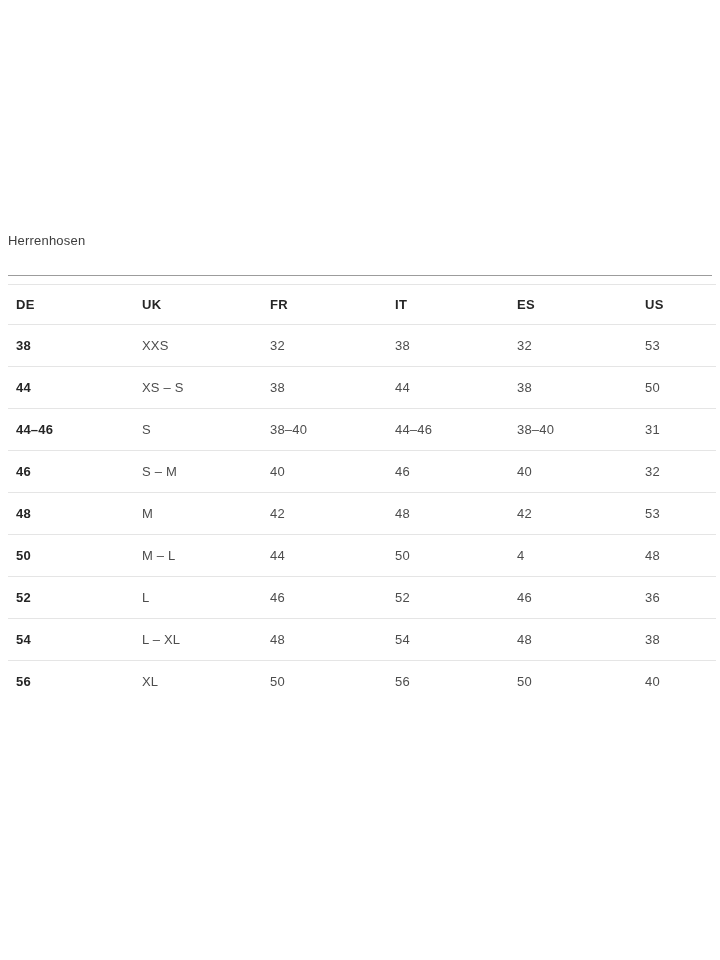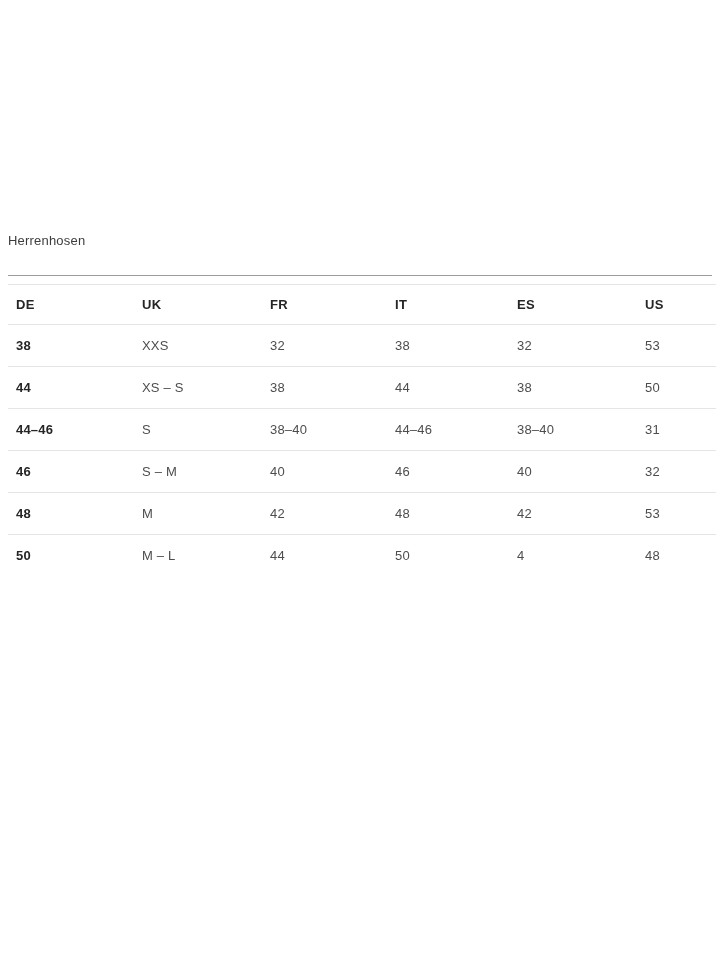--- a/index.html
+++ b/index.html
@@ -135,15 +135,39 @@
           <td>53</td>
         </tr>
         <tr>
           <td>50</td>
           <td>M – L</td>
           <td>44</td>
           <td>50</td>
           <td>4</td>
           <td>48</td>
         </tr>
+        <tr>
+          <td>52</td>
+          <td>L</td>
+          <td>46</td>
+          <td>52</td>
+          <td>46</td>
+          <td>36</td>
+        </tr>
+        <tr>
+          <td>54</td>
+          <td>L – XL</td>
+          <td>48</td>
+          <td>54</td>
+          <td>48</td>
+          <td>38</td>
+        </tr>
+        <tr>
+          <td>56</td>
+          <td>XL</td>
+          <td>50</td>
+          <td>56</td>
+          <td>50</td>
+          <td>40</td>
+        </tr>
       </tbody>
   </table>
 </div>
 
 </body></html>

